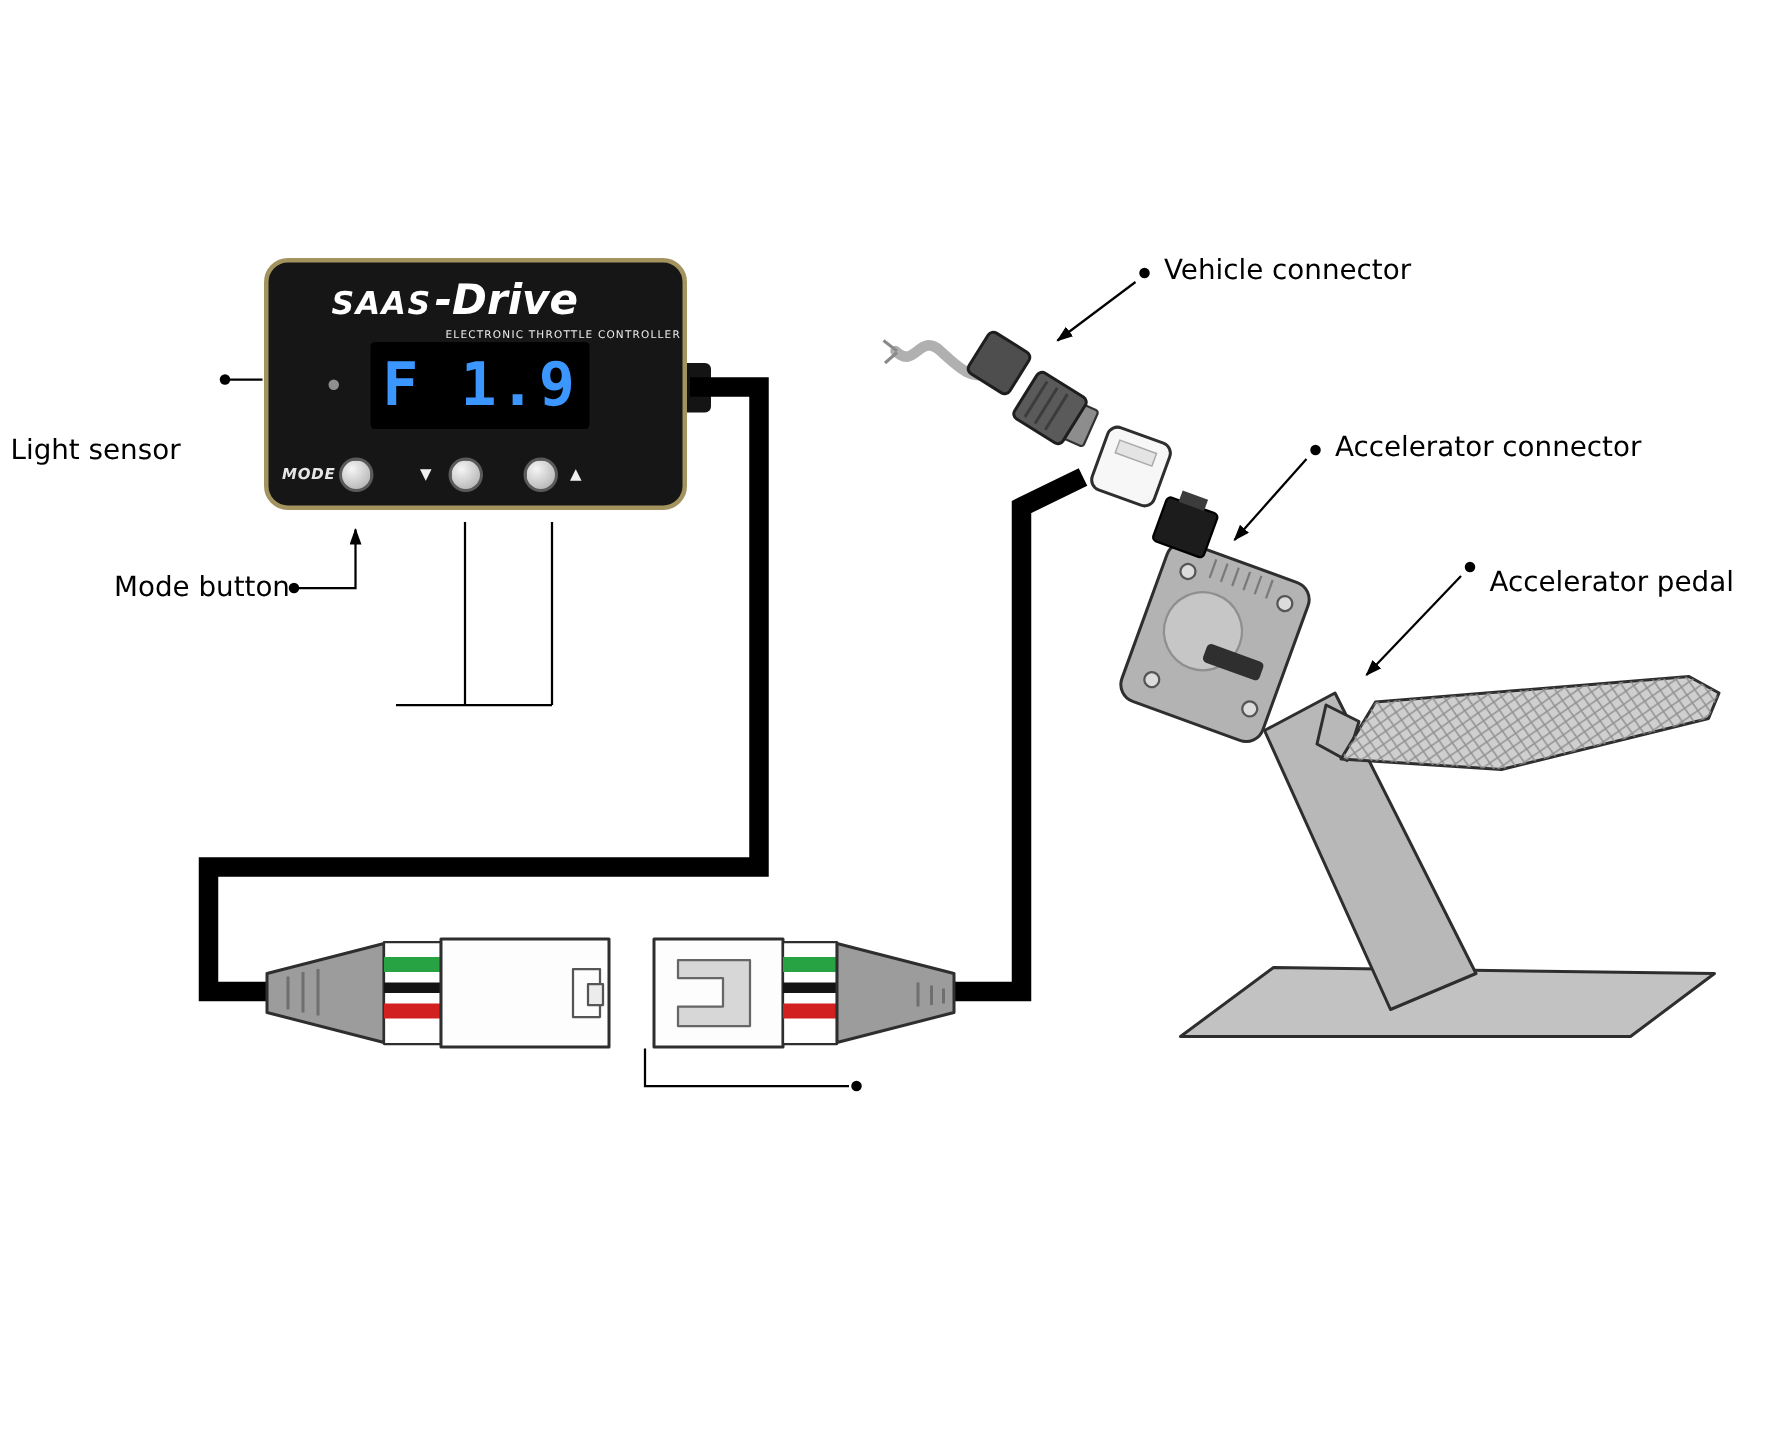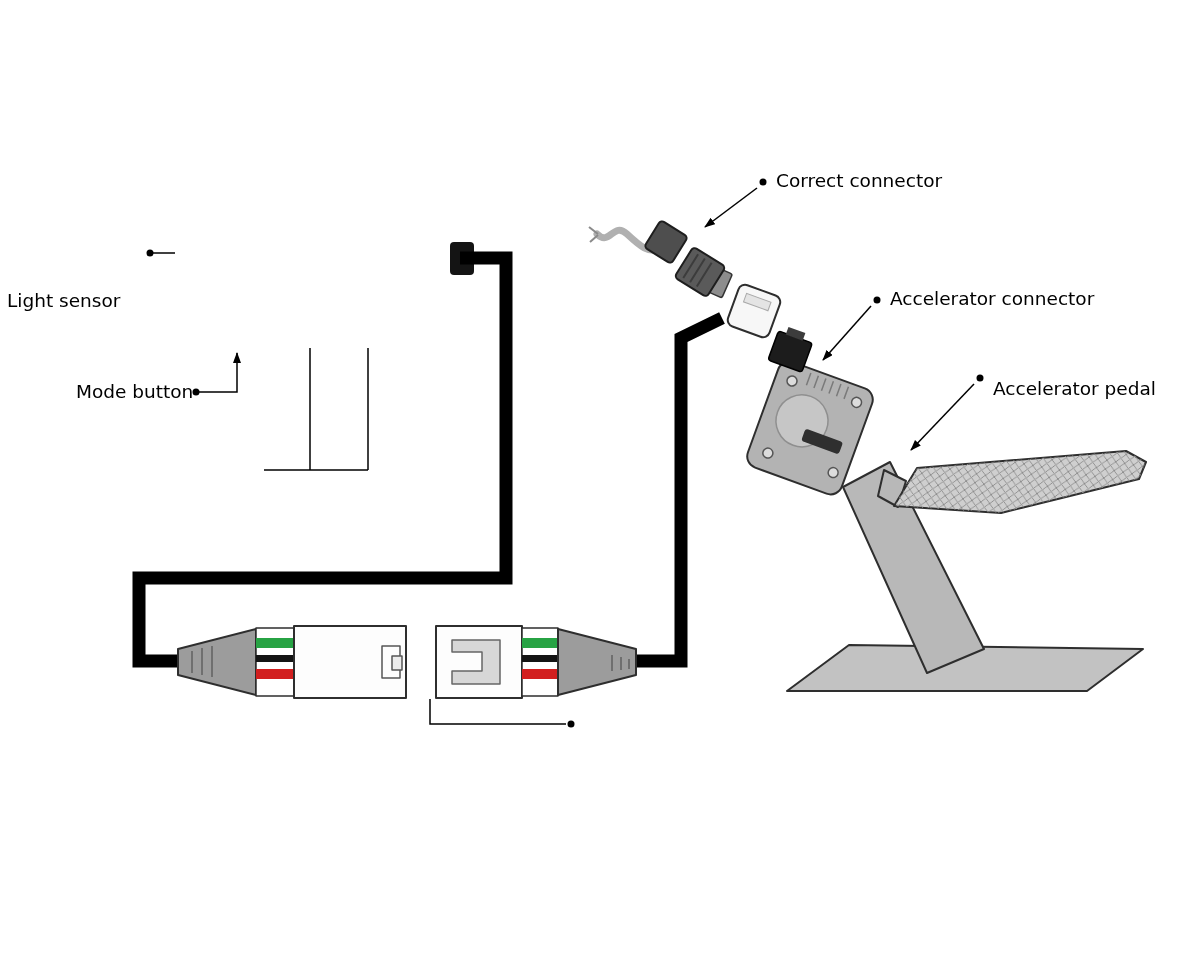--- a/index.html
+++ b/index.html
@@ -137,20 +137,37 @@
       <line x1="757" y1="188" x2="705" y2="227" marker-end="url(#arrowhead)"></line>
       <circle cx="877" cy="300" r="3.5" stroke="none"></circle>
       <line x1="871" y1="306" x2="823" y2="360" marker-end="url(#arrowhead)"></line>
       <circle cx="980" cy="378" r="3.5" stroke="none"></circle>
       <line x1="974" y1="384" x2="911" y2="450" marker-end="url(#arrowhead)"></line>
       <circle cx="571" cy="724" r="3.5" stroke="none"></circle>
       <polyline points="430,699 430,724 566,724" fill="none"></polyline>
     </g>
   </svg>
 
+  <div class="device">
+    <div class="logo-row">
+      <span class="brand">SAAS</span>
+      <span class="brand-suffix">-Drive</span>
+    </div>
+    <div class="subtitle">ELECTRONIC THROTTLE CONTROLLER</div>
+    <div class="display">
+      <span class="display-value">F 1.9</span>
+    </div>
+    <div class="light-sensor"></div>
+    <span class="mode-label">MODE</span>
+    <div class="btn btn-mode"></div>
+    <span class="tri tri-down">▼</span>
+    <div class="btn btn-down"></div>
+    <div class="btn btn-up"></div>
+    <span class="tri tri-up">▲</span>
+  </div>
 
   <div class="label lbl-light">Light sensor</div>
   <div class="label lbl-mode">Mode button</div>
-  <div class="label lbl-vehicle">Correct connector</div>
+  <div class="label lbl-vehicle">Vehicle connector</div>
   <div class="label lbl-acc-conn">Accelerator connector</div>
   <div class="label lbl-acc-pedal">Accelerator pedal</div>
 
 </div>
 
 </body></html>

